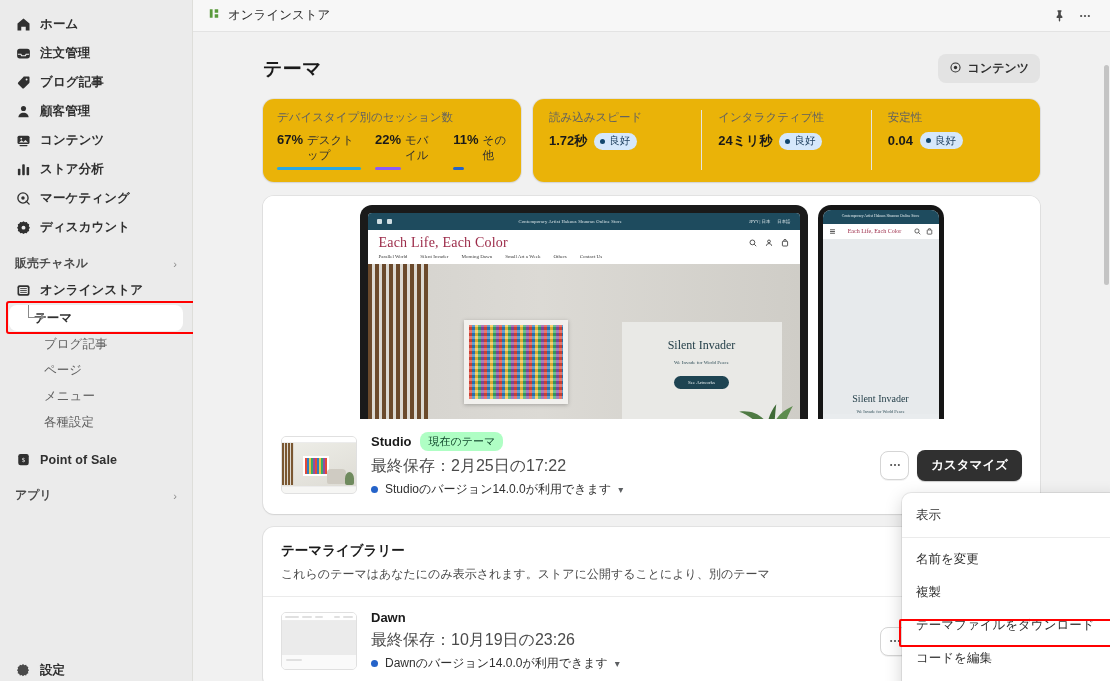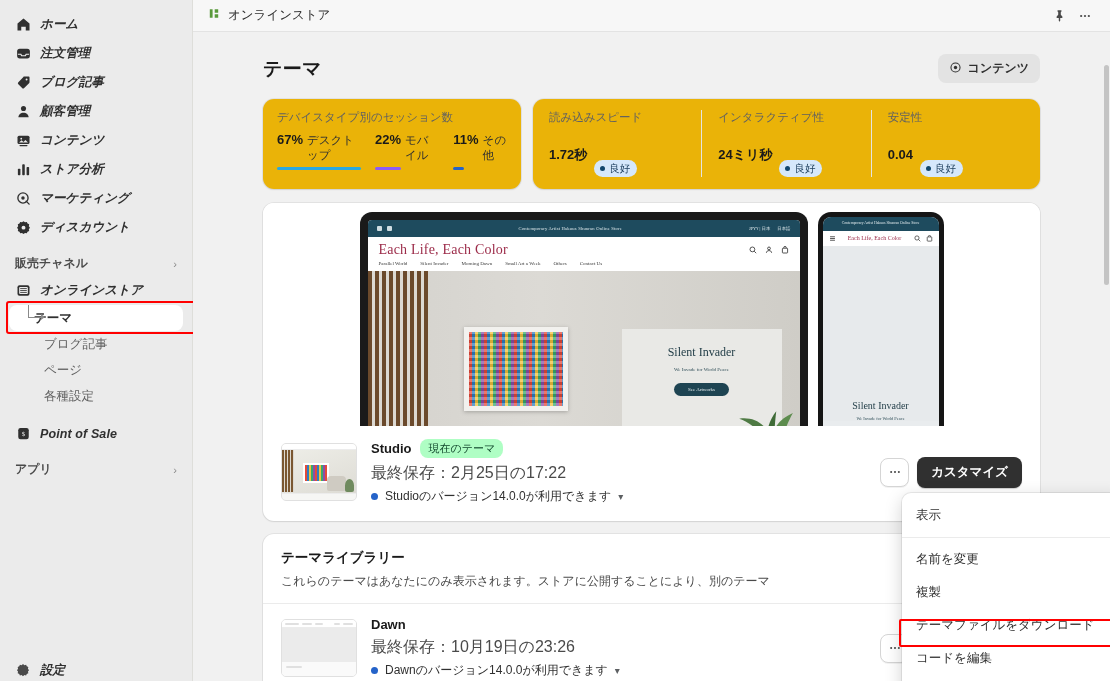--- a/index.html
+++ b/index.html
@@ -19,21 +19,21 @@
   .nav-item {
     display: flex; align-items: center; gap: 9px;
     height: 29px; margin: 0 7px; padding: 0 8px;
     border-radius: 7px; cursor: pointer;
   }
   .nav-item .ico {
     width: 16px; height: 16px; flex: 0 0 16px;
     display: flex; align-items: center; justify-content: center;
   }
   .nav-item .ico svg { display: block; }
-  .nav-label { font-size: 12.5px; color: #303030; font-weight: 600; letter-spacing: .1px; font-style: italic; }
+  .nav-label { font-size: 12.5px; color: #303030; font-weight: 600; letter-spacing: .1px; }
 
   .nav-section {
     display: flex; align-items: center; justify-content: space-between;
     margin: 13px 15px 4px 15px;
   }
   .nav-section .t { font-size: 12px; color: #4a4a4a; font-weight: 700; }
   .chev-r { color: #8a8a8a; font-size: 11px; }
 
   .sub-item {
     display: flex; align-items: center; height: 26px;
@@ -98,21 +98,21 @@
   .m-seg-line { display: flex; align-items: baseline; gap: 4px; }
   .m-pct { font-size: 13px; font-weight: 700; color: #1a1a1a; }
   .m-name { font-size: 11.5px; color: #303030; }
   .m-bar { height: 3px; border-radius: 2px; margin-top: 4px; }
   .m-col { flex: 1; padding: 0 16px; border-right: 1px solid #e3e3e3; }
   .m-col:last-child { border-right: none; }
   .m-val-row { display: flex; align-items: center; gap: 7px; }
   .m-val { font-size: 13px; font-weight: 700; color: #1a1a1a; }
   .badge-good {
     display: inline-flex; align-items: center; gap: 4px; background: #d6e8fb;
-    border-radius: 9px; padding: 1.5px 7px 1.5px 6px; font-size: 10.5px; color: #1c3d5c; margin-top: 28px;
+    border-radius: 9px; padding: 1.5px 7px 1.5px 6px; font-size: 10.5px; color: #1c3d5c;
   }
   .badge-dot { width: 5px; height: 5px; border-radius: 50%; background: #12476e; }
 
   
   .preview-card {
     margin: 14px 70px 0 70px; background: #fff; border-radius: 11px;
     box-shadow: 0 0 0 1px rgba(0,0,0,.06), 0 1px 2px rgba(0,0,0,.07); overflow: hidden;
   }
   .preview-stage {
     height: 223px; background: #fff; position: relative; overflow: hidden;
@@ -365,20 +365,23 @@
       <span>テーマ</span>
     </div>
     <div class="redbox-sidebar"></div>
   </div>
 
   <div class="sub-item">
       <span>ブログ記事</span>
     </div>
   <div class="sub-item">
       <span>ページ</span>
+    </div>
+  <div class="sub-item">
+      <span>メニュー</span>
     </div>
   <div class="sub-item">
       <span>各種設定</span>
     </div>
 
   <div class="nav-item" style="margin-top:10px">
     <span class="ico">
         <svg width="15" height="15" viewBox="0 0 20 20" fill="#303030">
           <rect x="3" y="2.5" width="14" height="15" rx="3"></rect>
           <text x="10" y="13.4" font-size="9" fill="#ebebeb" text-anchor="middle" font-family="serif">$</text>

